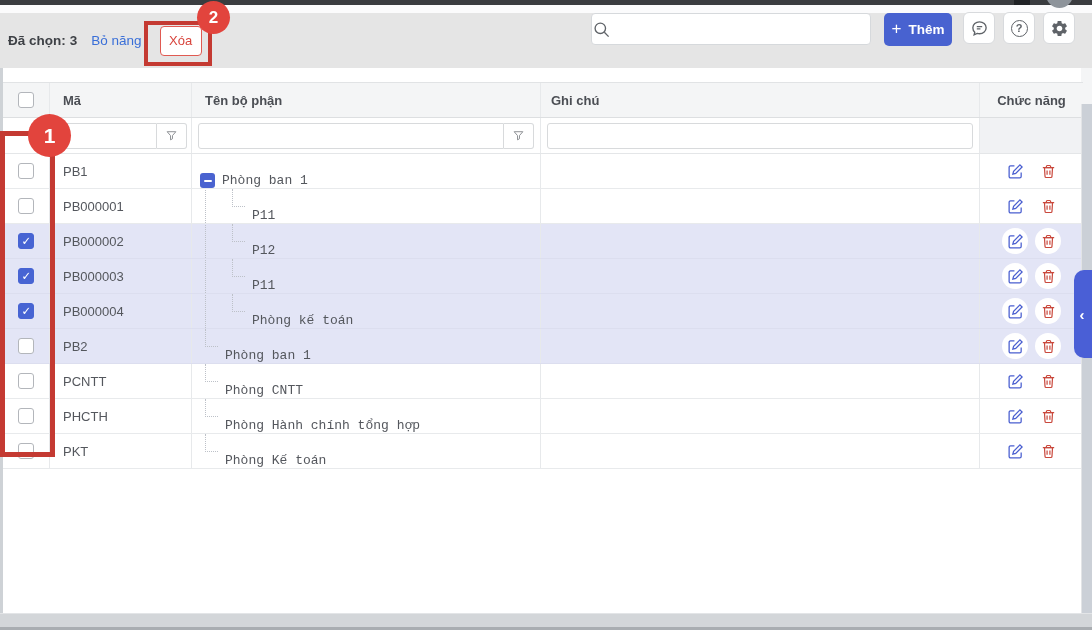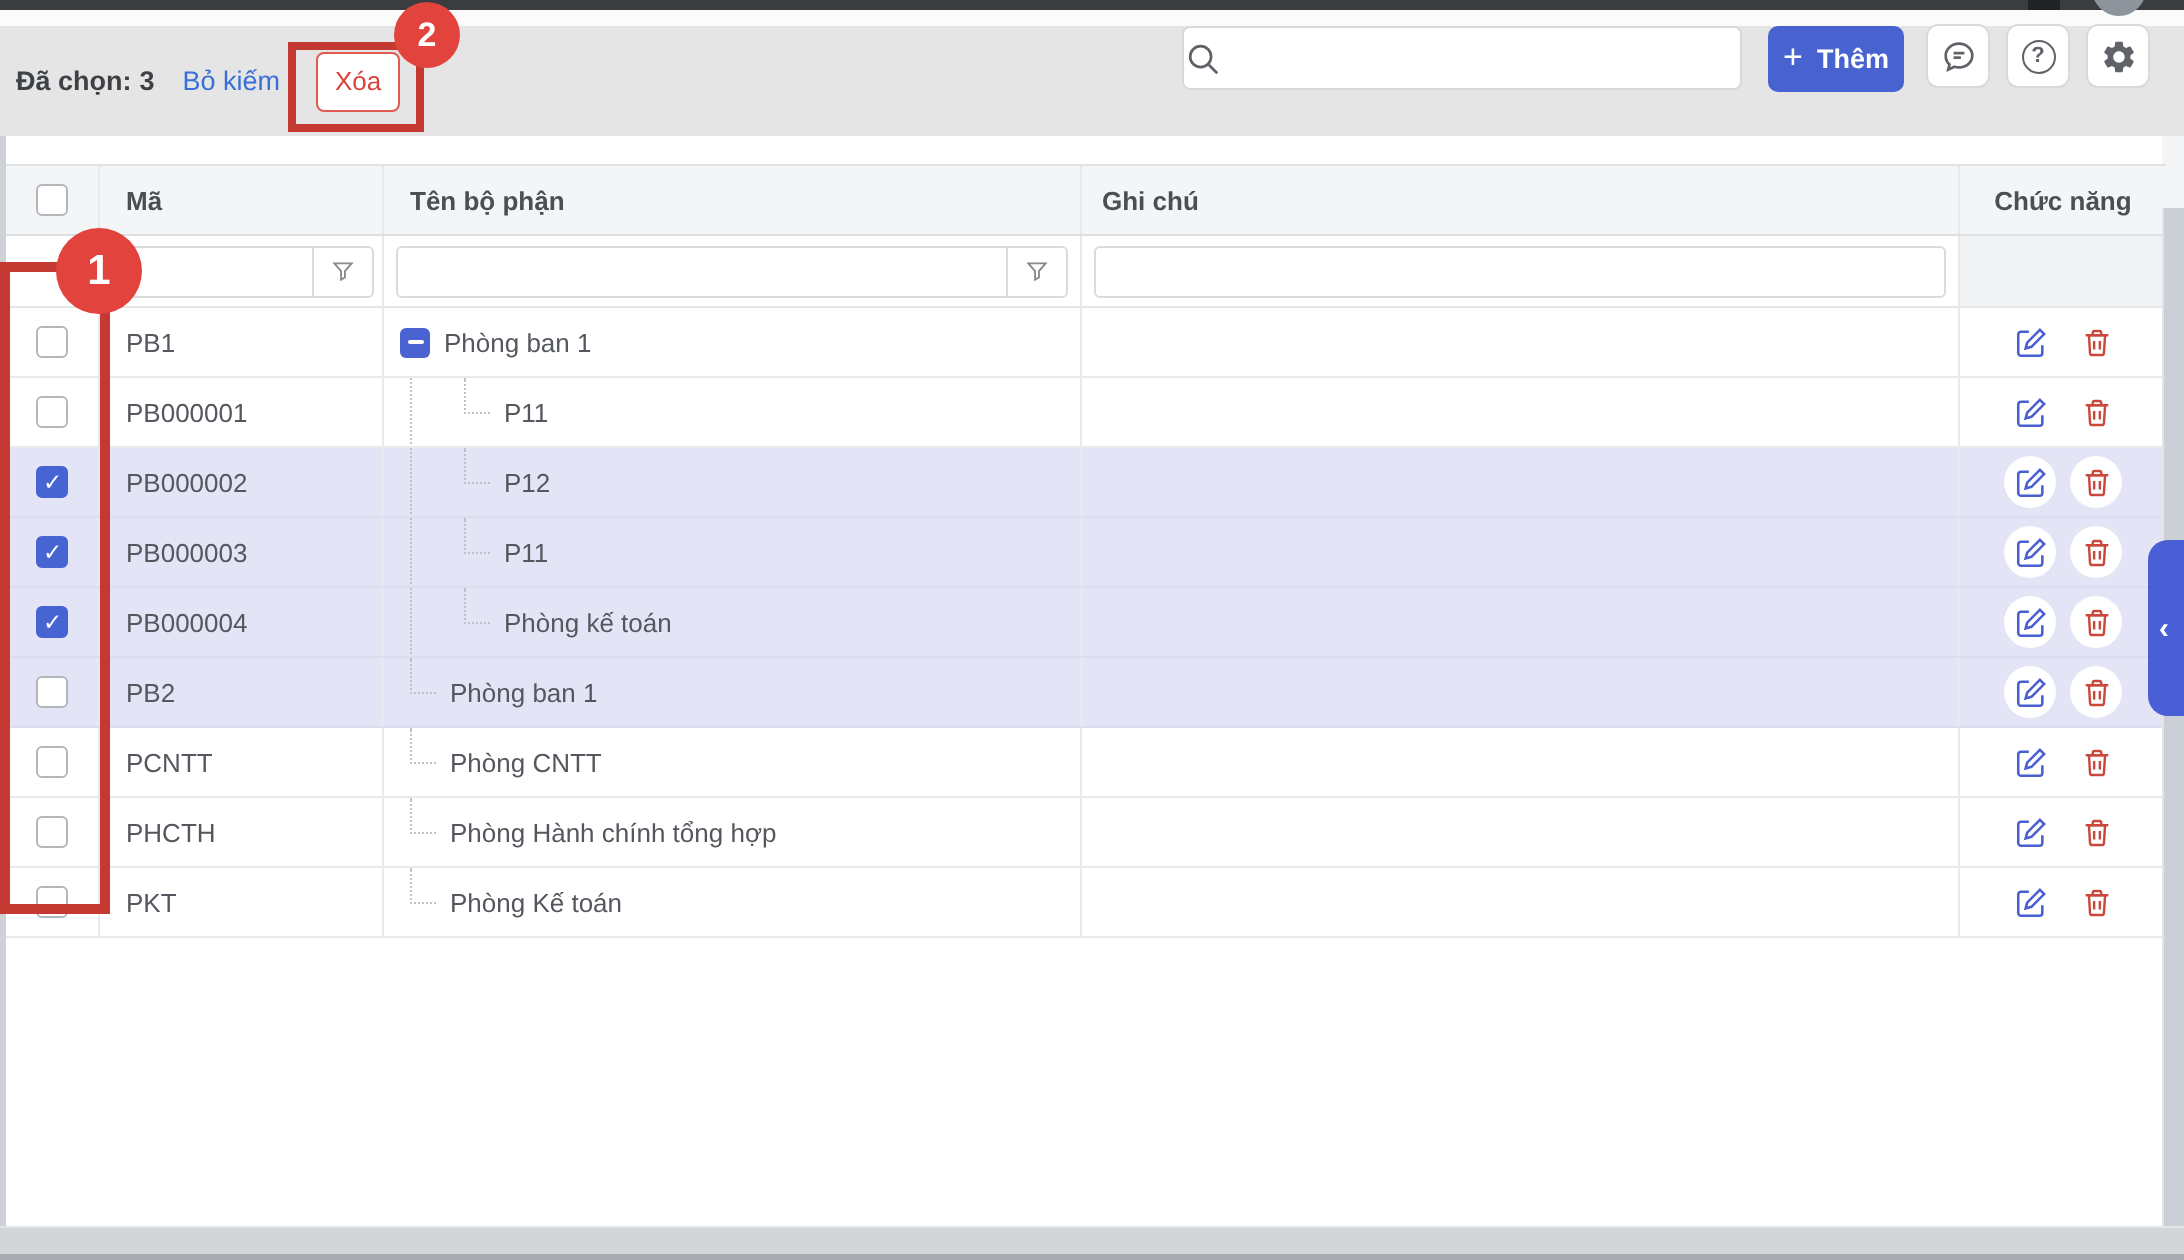--- a/index.html
+++ b/index.html
@@ -56,21 +56,21 @@
   .finput { flex:1; min-width:0; border:1px solid #d8dadc; border-radius:3px 0 0 3px; outline:none;
             font-size:12.5px; padding:0 6px; color:#3e4146; }
   .finput.solo { border-radius:3px; }
   .fbtn { width:30px; border:1px solid #d8dadc; border-left:none; border-radius:0 3px 3px 0; background:#fff;
           display:flex; align-items:center; justify-content:center; cursor:pointer; }
   .filter-actions { background:#f1f2f4; }
 
   .row { height:35px; background:#fff; border-bottom:1px solid #e8eaec; }
   .row.selected { background:#e3e5f6; border-bottom-color:#dcdeef; }
   .row .cell { font-size:13px; color:#54575d; }
-  .name-cell { height:100%; display:flex; align-items:center; }
+  .name-cell { height:100%; display:flex; align-items:flex-end;font-family:Liberation Mono, monospace; }
   .collapse-box { width:15px; height:15px; margin-left:8px; background:#4a63d0; border-radius:3px;
                   display:flex; align-items:center; justify-content:center; cursor:pointer; flex:none; }
   .collapse-box .minus { width:8px; height:2px; background:#fff; border-radius:1px; }
   .tree-v { display:none; margin-left:13px; height:35px; width:0; border-left:1px dotted #bdc1c8; flex:none; }
   .tree-elbow { display:none; width:13px; height:18px; border-left:1px dotted #bdc1c8; border-bottom:1px dotted #bdc1c8;
                 align-self:flex-start; flex:none; }
   .row.p-child .tree-v { display:block; }
   .row.p-child .tree-elbow { display:block; margin-left:26px; }
   .row.p-leaf .tree-elbow { display:block; margin-left:13px; }
   .name-label { margin-left:7px; white-space:nowrap; }
@@ -104,21 +104,21 @@
 
   <div class="top-dark-bar"></div>
   <div class="caret-peek"></div>
   <div class="avatar-peek"></div>
   <div class="top-white-strip"></div>
 
   <div class="toolbar">
     <span class="selected-text">
       <span>Đã chọn:</span><span class="count">3</span>
     </span>
-    <span class="deselect-link">Bỏ kiếm</span>
+    <span class="deselect-link">Bỏ năng</span>
     <button class="delete-btn">Xóa</button>
   </div>
 
   <div class="search-box">
     <span class="mag">
       <svg width="19" height="19" viewBox="0 0 24 24" fill="none" stroke="#5f6368" stroke-width="1.7">
         <circle cx="10.5" cy="10.5" r="6.6"></circle>
           <path d="M15.6 15.6 L21 21"></path>
       </svg>
     </span>

